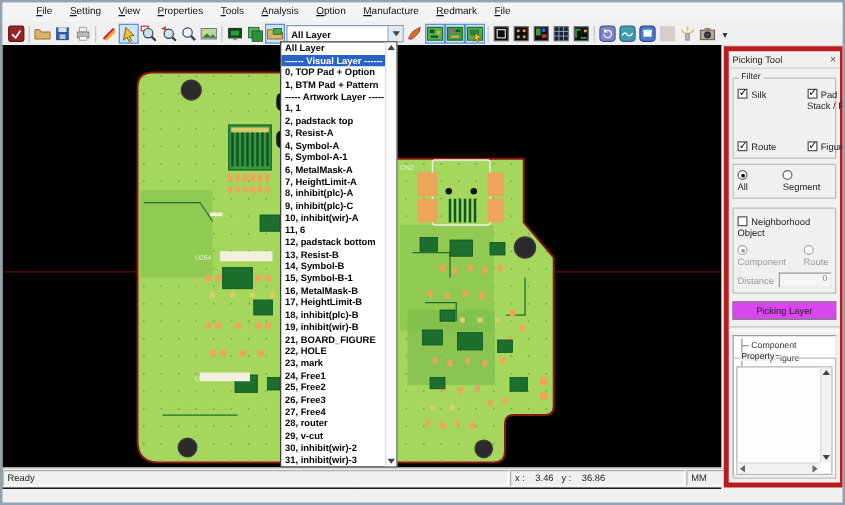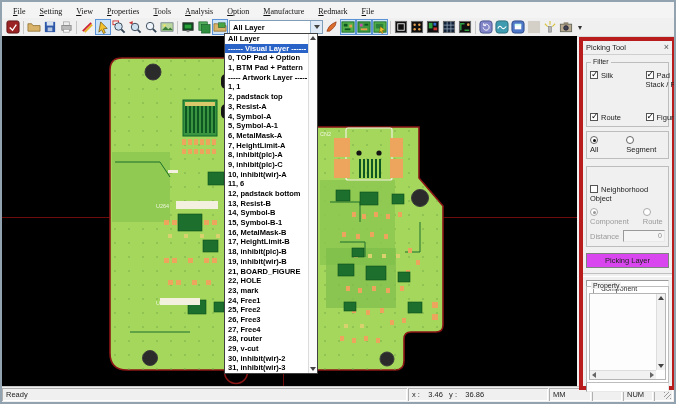--- a/index.html
+++ b/index.html
@@ -1,21 +1,21 @@
 <!DOCTYPE html>
 <html><head>
 <meta charset="utf-8">
 <style>
   html,body{margin:0;padding:0;background:#555;}
   #app{position:relative;width:676px;height:404px;background:#f0f0f0;
        font-family:"Liberation Sans","DejaVu Sans",sans-serif;
        border:2px solid #93a2af;box-sizing:border-box;overflow:hidden;}
   
-  #menubar{position:absolute;left:0;top:0;right:0;height:16px;display:flex;align-items:flex-end;
-           background:#f4f4f4;border-bottom:1px solid #e2e2e2;padding-left:4px;font-family:Liberation Serif, serif;}
+  #menubar{position:absolute;left:0;top:0;right:0;height:16px;display:flex;align-items:flex-start;
+           background:#f4f4f4;border-bottom:1px solid #e2e2e2;padding-left:20px;}
   .menu-item{font-size:8px;color:#111;padding:2px 7px;display:inline-block;cursor:default;}
   .menu-item::first-letter{text-decoration:underline;}
   
   #toolbar{position:absolute;left:0;top:16px;right:0;height:18px;display:flex;align-items:center;
            background:#f0f0f0;padding:0 3px;border-bottom:1px solid #d8d8d8;}
   .tbi{width:16px;height:16px;display:flex;align-items:center;justify-content:center;box-sizing:border-box;}
   .tbi svg{width:14px;height:14px;}
   .tbi.active{background:#cde3f7;border:1px solid #5c93d6;}
   .tsep{width:1px;height:13px;background:#c6c6c6;margin:0 2px;}
   #layer-combo{width:94px;height:14px;background:#fff;border:1px solid #7f9db9;display:flex;align-items:center;
@@ -71,21 +71,21 @@
   .tree-item::before{content:"";position:absolute;left:4px;top:5px;width:6px;border-top:1px solid #9a9a9a;}
   .tree-item::after{content:"";position:absolute;left:4px;top:0;bottom:0;border-left:1px solid #9a9a9a;}
   .tree-item:last-child::after{bottom:6px;}
   #prop-group{position:absolute;left:3px;right:3px;top:245px;bottom:3px;border:1px solid #bdbdbd;padding:6px 2px 2px 2px;box-sizing:border-box;}
   #prop-box{position:relative;width:100%;height:100%;background:#fdfdfd;border:1px solid #b5b5b5;box-sizing:border-box;}
   .vscroll{position:absolute;top:0;right:0;bottom:9px;width:9px;background:#f1f1f1;border-left:1px solid #ddd;
            display:flex;flex-direction:column;justify-content:space-between;align-items:center;padding:2px 0;box-sizing:border-box;}
   .hscroll{position:absolute;left:0;right:9px;bottom:0;height:9px;background:#f1f1f1;border-top:1px solid #ddd;
            display:flex;justify-content:space-between;align-items:center;padding:0 2px;box-sizing:border-box;}
   
-  #statusbar{position:absolute;left:0;right:0;bottom:0;height:15px;background:#f0f0f0;border-top:1px solid #c9c9c9;
+  #statusbar{position:absolute;left:0;right:0;bottom:12px;height:15px;background:#f0f0f0;border-top:1px solid #c9c9c9;
              display:flex;align-items:stretch;font-size:7.5px;color:#222;}
   .cell{box-shadow:inset 1px 1px 0 #b0b0b0, inset -1px -1px 0 #fff;display:flex;align-items:center;
         padding:0 4px;margin:1px 1px 1px 0;white-space:pre;}
   .cell.grow{flex:1;}
   #grip{width:11px;position:relative;}
   #grip::after{content:"";position:absolute;right:2px;bottom:2px;width:7px;height:7px;
       background:repeating-linear-gradient(135deg,#9a9a9a 0 1px,transparent 1px 3px);}
 </style>
 </head>
 <body>
@@ -545,21 +545,21 @@
           <span><span class="cb checked"></span><span class="lbl">Figure</span></span>
         </div>
     </div>
 
     <div class="mode-box">
       <span><span class="rb sel"></span><span>All</span></span>
       <span><span class="rb"></span><span>Segment</span></span>
     </div>
 
     <div class="group" style="padding-top:4px;">
-      <div style="margin-top:14px;"><span class="cb"></span><span>Neighborhood Object</span></div>
+      <div style="margin-top:2px;"><span class="cb"></span><span>Neighborhood Object</span></div>
       <div class="disabled" style="margin-top:5px;display:flex;gap:14px;">
         <span><span class="rb sel"></span><span class="lbl">Component</span></span>
         <span><span class="rb"></span><span class="lbl">Route</span></span>
       </div>
       <div class="dist-row disabled">
         <span class="lbl">Distance</span>
         <span class="dist-input">0</span>
       </div>
     </div>
 

